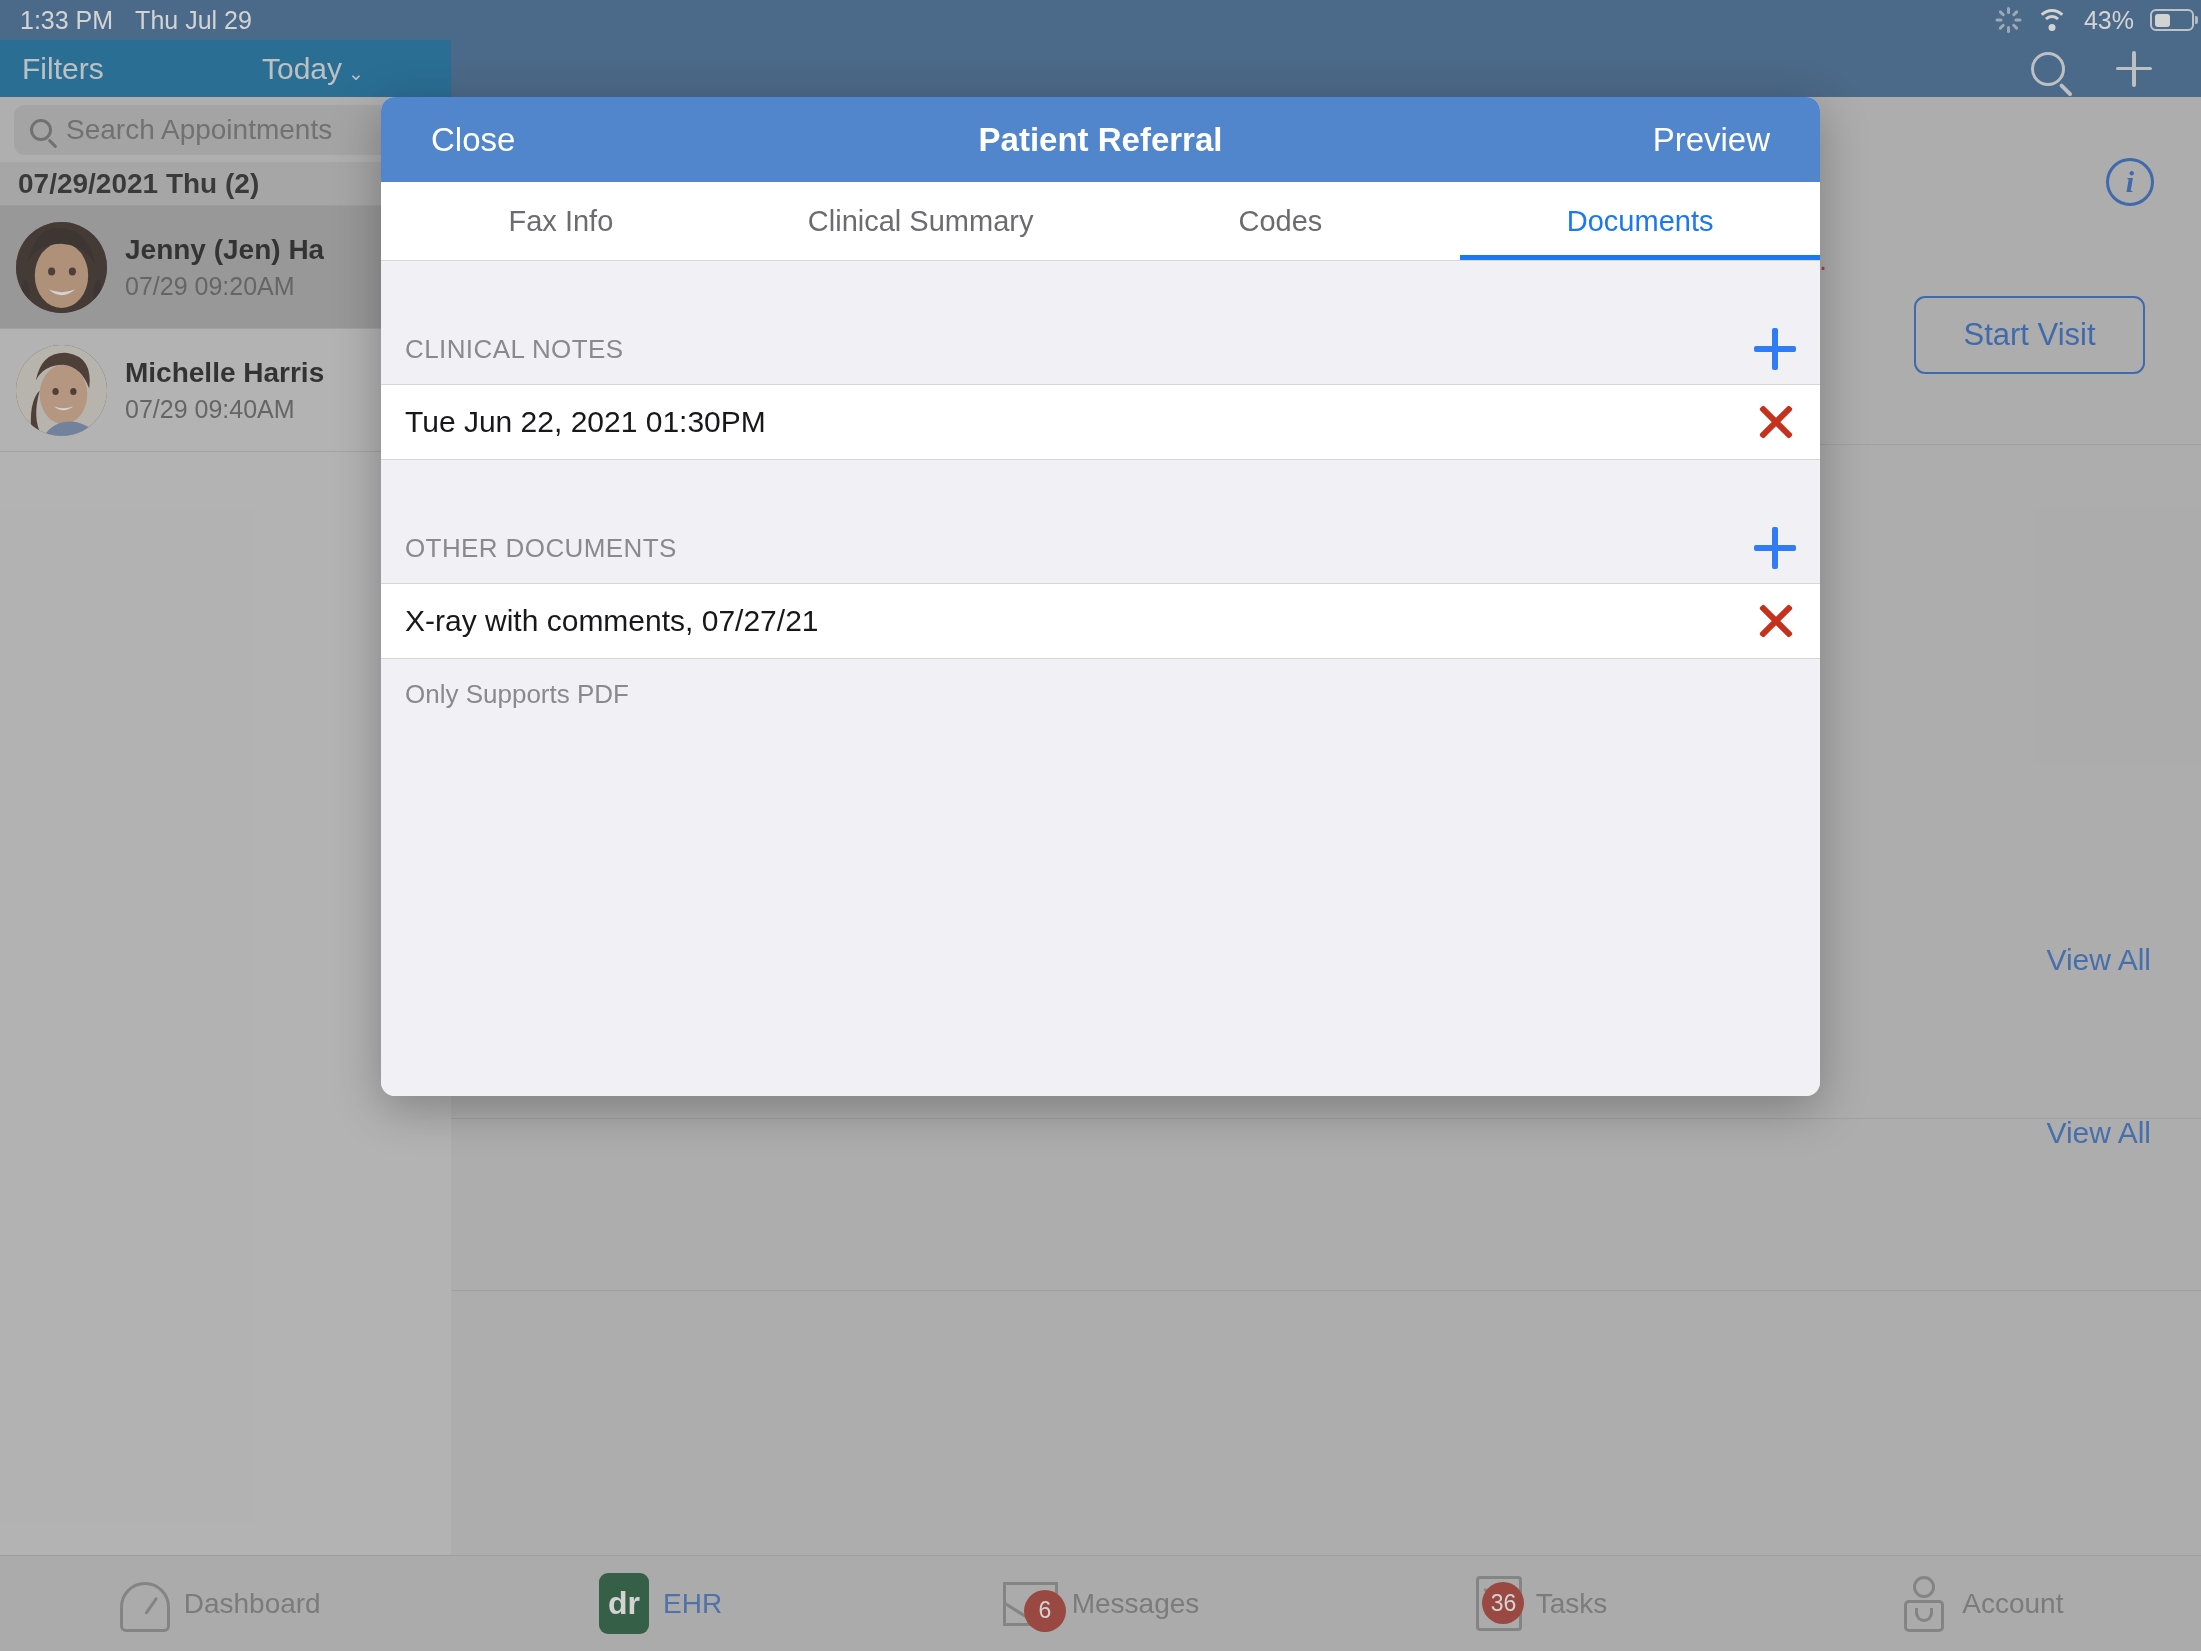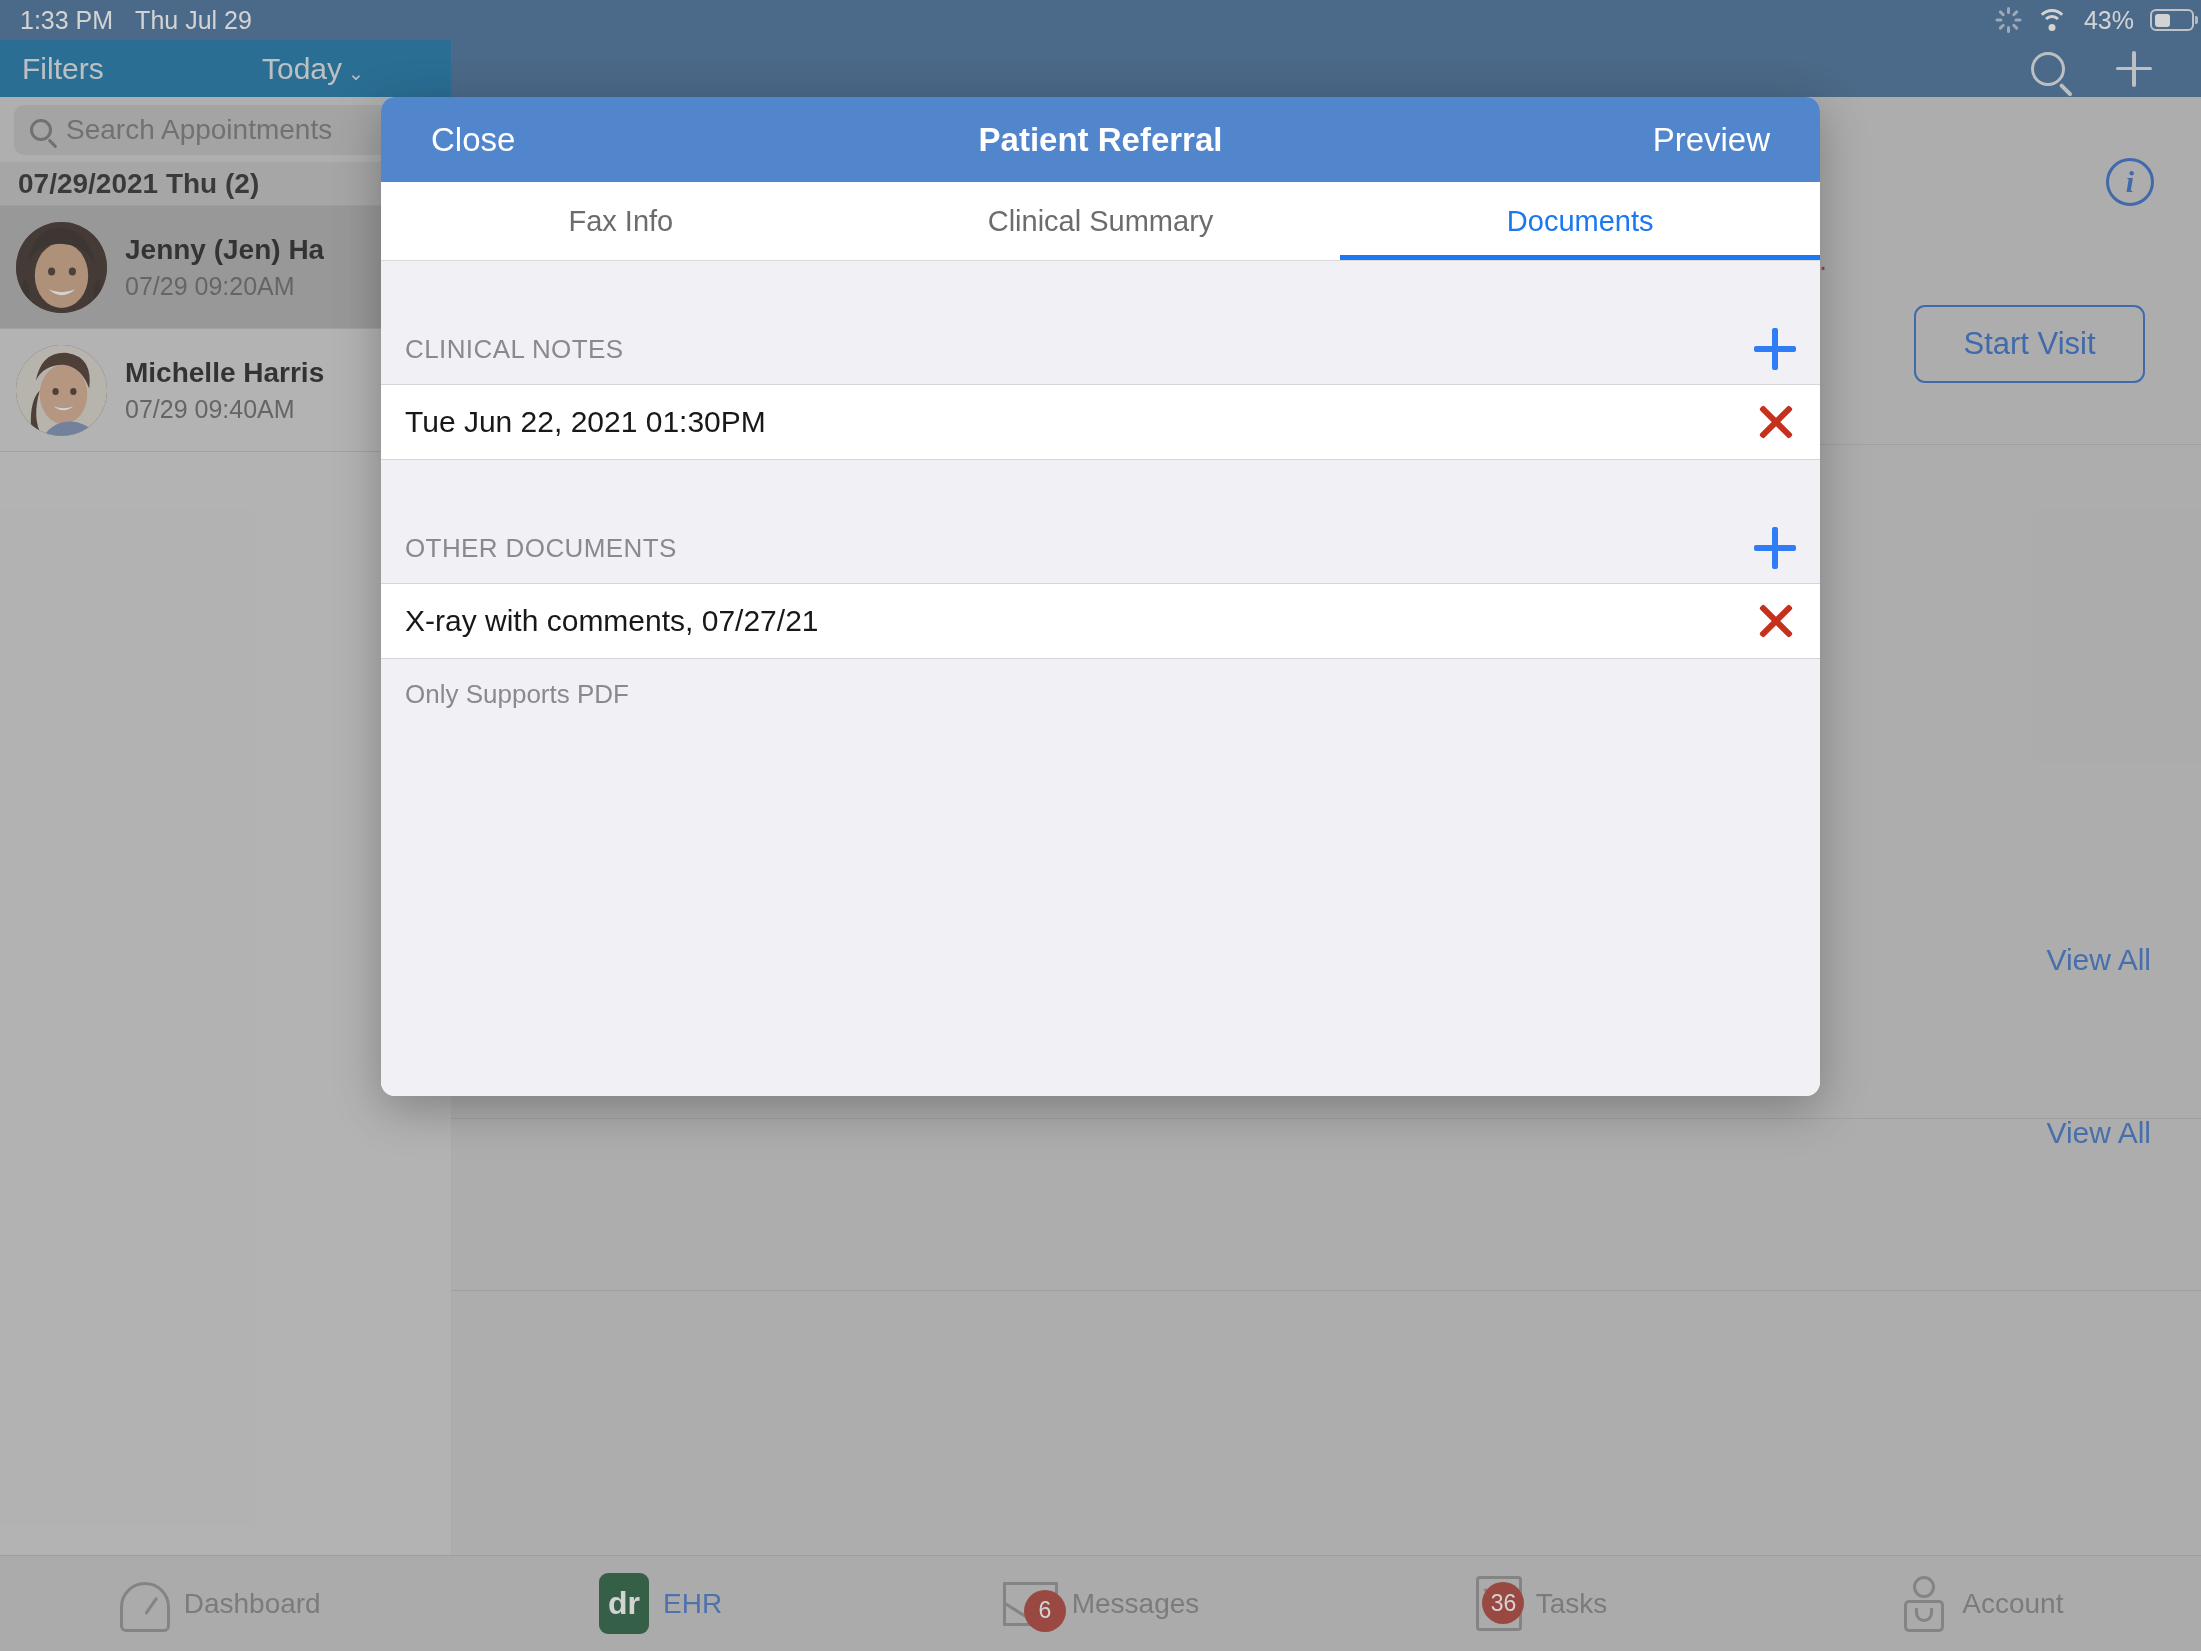--- a/index.html
+++ b/index.html
@@ -106,21 +106,21 @@
 
   .detail-body { position: relative; height: 1455px; }
   .info-ic {
     position: absolute; right: 48px; top: 61px; width: 48px; height: 48px;
     border: 3px solid #2563c4; border-radius: 50%; color: #2563c4;
     display:flex; align-items:center; justify-content:center; font-size: 30px;
     font-family: "Liberation Serif", serif; font-style: italic; font-weight: bold;
   }
   .warn-text { position: absolute; left: 0px; top: 147px; width: 1376px; text-align: right; color: #b2321f; font-size: 29px; }
   .start-visit {
-    position: absolute; right: 57px; top: 208px; width: 231px; height: 78px;
+    position: absolute; right: 57px; top: 199px; width: 231px; height: 78px;
     border: 2.5px solid #2563c4; border-radius: 11px; color: #2563c4;
     display:flex; align-items:center; justify-content:center; font-size: 31px;
     background: transparent;
   }
   .hr-line { position: absolute; left: 0; right: 0; height: 1px; background: #b3b3b3; }
   .viewall {
     position: absolute; right: 51px; color: #2f6ac4; font-size: 30px;
   }
 
   
@@ -374,20 +374,21 @@
   <div class="modal">
     <div class="m-header">
       <span class="m-close">Close</span>
       <span class="m-title">Patient Referral</span>
       <span class="m-preview">Preview</span>
     </div>
 
     <div class="m-tabs">
       <div class="m-tab">Fax Info</div>
       <div class="m-tab">Clinical Summary</div>
+      <div class="m-tab">Codes</div>
       <div class="m-tab active">Documents</div>
     </div>
 
     <div class="m-body">
       <div class="spacer-band"></div>
 
       <div class="sec-header">
         <span class="sec-title">CLINICAL NOTES</span>
         <span class="plus-blue"></span>
       </div>

